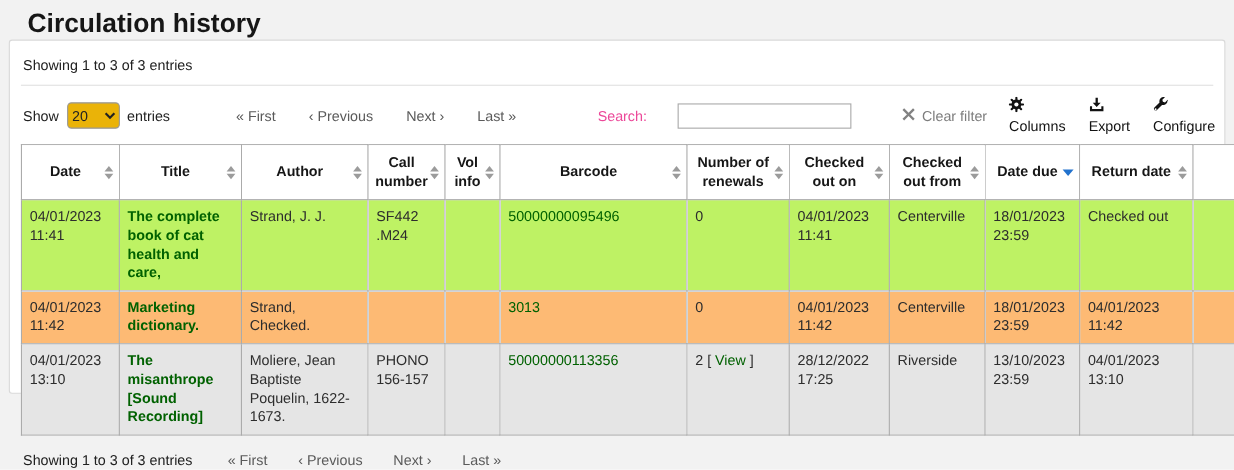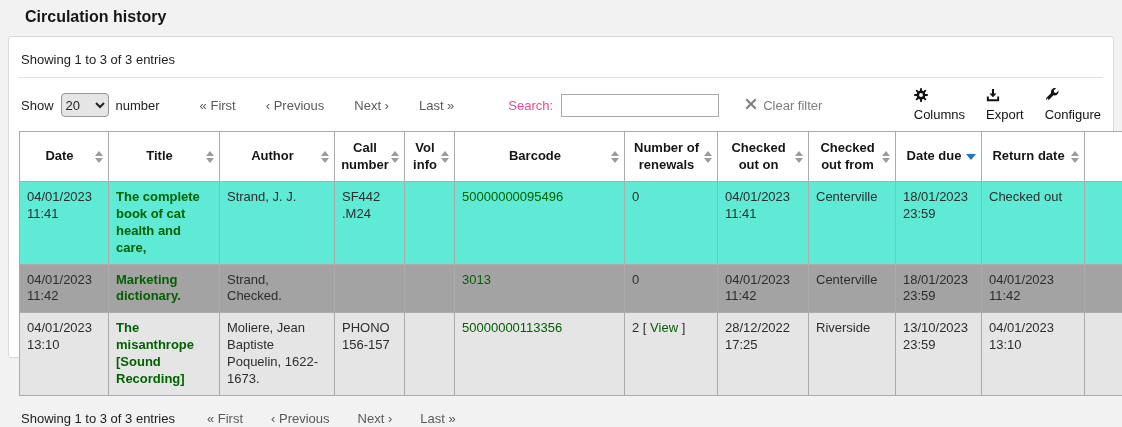--- a/index.html
+++ b/index.html
@@ -5,39 +5,39 @@
   * { box-sizing: border-box; }
   html,body { margin:0; padding:0; }
   body {
     width:1122px; height:427px; overflow:hidden; position:relative;
     background:#f2f2f2;
     font-family:"Liberation Sans","DejaVu Sans",sans-serif;
     -webkit-font-smoothing:antialiased;
   }
   .page-title {
     margin:0; padding:8px 0 0 25px;
-    font-size:16px; font-weight:700; color:#161616;
+    font-size:24px; font-weight:700; color:#161616;
   }
   .panel {
     position:absolute; left:8px; top:36px; width:1106px; height:322px;
     background:#fff; border:1px solid #d9d9d9; border-radius:3px;
   }
   .info-top {
     margin:0 10px; padding:15px 2px 10px;
     font-size:13px; color:#212121;
     border-bottom:1px solid #e0e0e0;
   }
   .controls {
     display:flex; align-items:center;
-    padding:10px 12px 9px; font-size:13px; color:#222; white-space:nowrap;
+    padding:10px 12px 9px; font-size:13px; color:#222; white-space:nowrap;gap:20px;
   }
   .show-group { display:flex; align-items:center; gap:7px; }
   select.page-size {
     font-size:13px; height:24px; min-width:48px;
-    border:1px solid #979797; border-radius:4px; background:#e5e5e5; color:#222;
+    border:1px solid #979797; border-radius:4px; background:#eab308; color:#222;
   }
   .pagination { display:flex;text-align:right; }
   .controls .pagination { margin-left:40px; }
   .page-btn { color:#5a5a5a; margin-right:30px; cursor:pointer; }
   .search-label { margin-left:24px; color:#ec4899; }
   input.search {
     margin-left:8px; width:158px; height:23px; padding:0 5px;
     border:1px solid #a9a9a9; background:#fff; font-size:13px;
     font-family:"Liberation Sans","DejaVu Sans",sans-serif;
   }
@@ -52,22 +52,22 @@
     font-size:13px; background:#fff;
   }
   table.circ th, table.circ td { border:1px solid #ababab; }
   thead th {
     height:50px; padding:4px 15px 4px 6px;
     font-weight:700; color:#161616; text-align:center; vertical-align:middle;
     line-height:1.25; position:relative; background:#fff;
     border-bottom-width:2px; border-bottom-color:#9a9a9a;
   }
   tbody td { padding:7px 7px; vertical-align:top; color:#2d2d2d; line-height:1.3; overflow:hidden; }
-  tr.hl td   { background:#5eead4; }
-  tr.even td { background:#a3a3a3; }
+  tr.hl td   { background:#bef264; }
+  tr.even td { background:#fdba74; }
   tr.odd td  { background:#e5e5e5; }
   a.green-link { color:#006100; text-decoration:none; cursor:pointer; }
   .title-link { font-weight:700; }
 
   .sort { position:absolute; right:5px; top:50%; transform:translateY(-50%);
           display:flex; flex-direction:column; align-items:center; gap:2px; cursor:pointer; }
   .tri-up   { width:0; height:0; border-left:4px solid transparent; border-right:4px solid transparent;
               border-bottom:5px solid #9b9b9b; }
   .tri-down { width:0; height:0; border-left:4px solid transparent; border-right:4px solid transparent;
               border-top:5px solid #9b9b9b; }
@@ -85,21 +85,21 @@
 <div class="panel">
 
   <div class="info-top">Showing 1 to 3 of 3 entries</div>
 
   <div class="controls">
     <div class="show-group">
       <span>Show</span>
       <select class="page-size">
         <option>20</option>
       </select>
-      <span>number</span>
+      <span>entries</span>
     </div>
 
     <div class="pagination">
       <a class="page-btn">« First</a>
       <a class="page-btn">‹ Previous</a>
       <a class="page-btn">Next ›</a>
       <a class="page-btn">Last »</a>
     </div>
 
     <span class="search-label">Search:</span>

